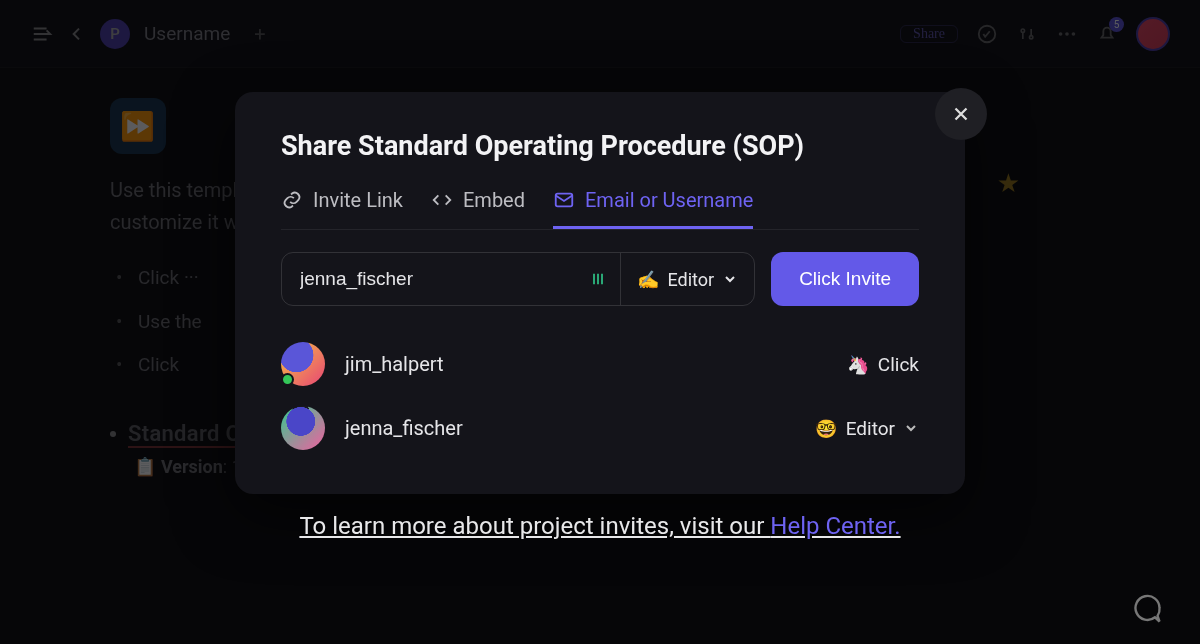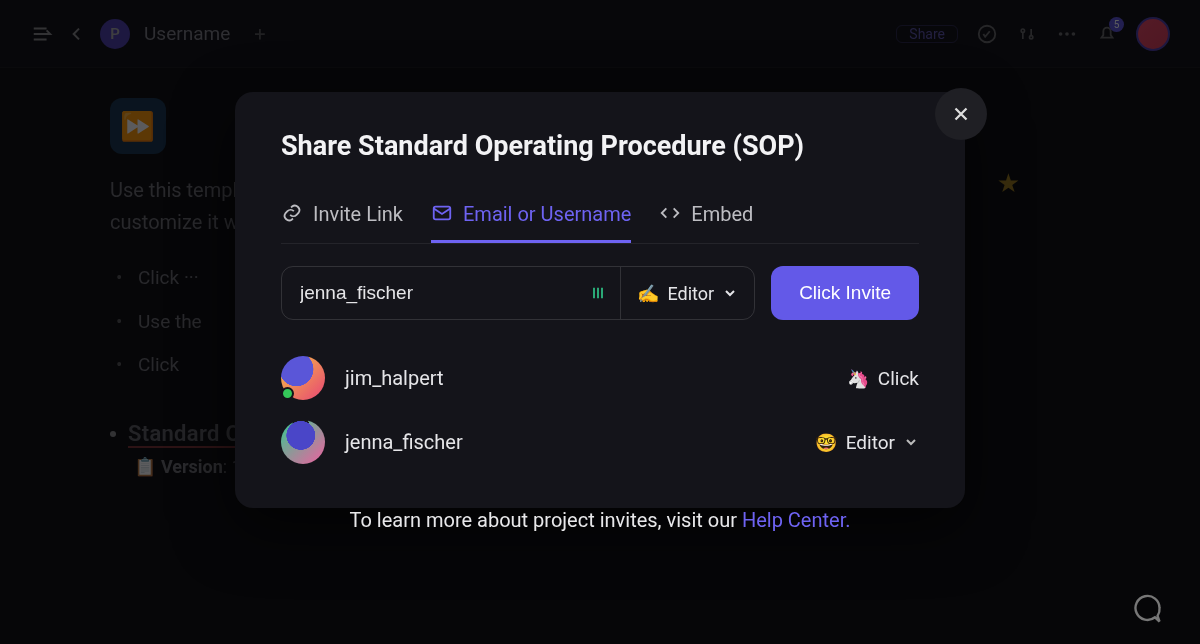--- a/index.html
+++ b/index.html
@@ -7,21 +7,21 @@
   
   
   .topbar { height: 68px; background: #0d0d0f; display: flex; align-items: center; padding: 0 30px; border-bottom: 1px solid rgba(255,255,255,0.03); }
   .topbar-left { display: flex; align-items: center; gap: 14px; }
   .menu-btn { width: 24px; height: 24px; display:flex; align-items:center; justify-content:center; color:#888; }
   .back-btn { width: 18px; height: 18px; display:flex; align-items:center; justify-content:center; color:#888; }
   .proj-badge { width: 30px; height: 30px; border-radius: 50%; background: #4a3ca8; color:#aaa; display:flex; align-items:center; justify-content:center; font-weight:600; font-size:15px; }
   .proj-label { color:#7b7b80; font-size:19px; }
   .add-btn { color:#555; font-size:20px; margin-left:10px; }
   .topbar-right { margin-left: auto; display:flex; align-items:center; gap:18px; }
-  .share-btn-top { padding:0 12px; border:1px solid rgba(100,90,200,0.3); border-radius:6px; color:#5a52a8; font-size:14px; }
+  .share-btn-top { padding:0 12px; border:1px solid rgba(100,90,200,0.3); border-radius:6px; color:#5a52a8; font-size:14px;font-family:Liberation Serif, serif; }
   .topicon { width:22px; height:22px; color:#666; position:relative; display:flex; align-items:center; justify-content:center; }
   .badge-count { position:absolute; top:-6px; right:-6px; background:#5b52d8; color:#fff; border-radius:50%; width:15px; height:15px; font-size:10px; display:flex; align-items:center; justify-content:center; }
   .avatar-top { width:34px; height:34px; border-radius:50%; background: linear-gradient(135deg,#e84560,#d93a55); border:2px solid #4a3ca8; }
 
   
   .page-bg { padding: 30px 110px; position:relative; height: calc(644px - 68px); }
   .page-bg .page-icon { width:56px; height:56px; border-radius:12px; background:#14324a; font-size:28px; display:flex; align-items:center; justify-content:center; margin-bottom:20px; }
   .page-desc { color:#6a6a6e; font-size:20px; line-height:1.6; max-width:860px; }
   .page-list { list-style:none; margin-top:18px; }
   .page-list li { color:#6a6a6e; font-size:19px; line-height:2.3; padding-left:28px; position:relative; }
@@ -32,44 +32,44 @@
   .page-version { color:#5d5d60; font-size:18px; margin-left:24px; margin-top:10px; }
   .page-version strong { color:#6d6d70;text-align:right; }
   .star-bg { position:absolute; right:180px; top:100px; color:#9a7a18; font-size:26px; }
 
   
   .overlay { position:absolute; inset:0; display:flex; align-items:flex-start; justify-content:center; }
   .dim { position:absolute; inset:0; background: rgba(5,5,8,0.65); }
   .modal-wrap { position:relative; margin-top: 92px; width: 730px; }
   .close-circle { position:absolute; right:-22px; top:-4px; width:52px; height:52px; border-radius:50%; background:#1f1f24; display:flex; align-items:center; justify-content:center; color:#ddd; }
   .modal { background:#14141a; border-radius:18px; padding: 38px 46px 34px 46px; box-shadow: 0 20px 60px rgba(0,0,0,0.6); }
-  .modal-title { color:#f2f2f4; font-size:27px; font-weight:700; margin-bottom: 40px; }
+  .modal-title { color:#f2f2f4; font-size:27px; font-weight:700; margin-bottom: 26px; }
   .tabs { display:flex; gap:28px; align-items:center; border-bottom:1px solid rgba(255,255,255,0.07); padding-bottom:0; margin-bottom:22px; }
-  .tab { display:flex; align-items:flex-start; gap:10px; color:#bdbdc2; font-size:20px; padding-bottom:14px; border-bottom:3px solid transparent; }
+  .tab { display:flex; align-items:center; gap:10px; color:#bdbdc2; font-size:20px; padding-bottom:14px; border-bottom:3px solid transparent; }
   .tab svg { width:22px; height:22px; }
   .tab.active { color:#6e63f2; border-bottom-color:#6e63f2; }
   .tab.active svg { stroke:#6e63f2; }
   .invite-row { display:flex; gap:16px; margin-bottom:26px; }
   .invite-input-grp { flex:1; display:flex; border:1px solid rgba(255,255,255,0.13); border-radius:12px; overflow:hidden; height:54px; }
   .invite-input { flex:1; background:transparent; border:none; outline:none; color:#e5e5e8; font-size:19px; padding:0 18px; }
   .input-icon { width:44px; display:flex; align-items:center; justify-content:center; color:#2aa876; font-size:14px; }
   .role-select { border-left:1px solid rgba(255,255,255,0.13); padding:0 16px; display:flex; align-items:center; gap:8px; color:#e5e5e8; font-size:18px; }
   .send-btn { background:#6359e8; color:#fff; border:none; border-radius:12px; padding:0 28px; font-size:19px; font-weight:500; height:54px; }
   .collab-label { color:#8a8a90; font-size:14px; letter-spacing:1.3px; margin-bottom:16px; }
   .collab-row { display:flex; align-items:center; gap:20px; padding:10px 0; }
   .collab-avatar { width:44px; height:44px; border-radius:50%; position:relative; }
   .collab-avatar.a1 { background: radial-gradient(circle at 35% 30%, #5a56d8 0 40%, transparent 41%), linear-gradient(135deg,#f5c542,#e84575); }
   .collab-avatar.a2 { background: radial-gradient(circle at 45% 35%, #4a46c8 0 38%, transparent 39%), radial-gradient(circle at 45% 12%, #1a1a1d 0 18%, transparent 19%), linear-gradient(135deg,#36c990,#f060a0); }
   .status-dot { position:absolute; bottom:0; left:0; width:13px; height:13px; border-radius:50%; background:#34c759; border:2px solid #14141a; }
   .collab-name { color:#e5e5e8; font-size:20px; flex:1; }
   .collab-role { color:#e5e5e8; font-size:19px; display:flex; align-items:center; gap:8px; }
   .collab-role .emoji { font-size:18px; }
   .collab-role .chev { color:#bbb; }
 
-  .help-line { text-align:center; color:#e8e8ea; font-size:20px; position:relative; }
+  .help-line { margin-top:18px; text-align:center; color:#e8e8ea; font-size:24px; position:relative;text-decoration:underline; }
   .help-line a { color:#6e63f2; text-decoration:none; }
   .chat-bubble { position:absolute; right:36px; bottom:18px; width:36px; height:36px; color:#777; }
 
   svg { display:block; }
 </style>
 </head>
 <body>
 
 <div class="topbar">
   <div class="topbar-left">
@@ -151,32 +151,32 @@
       <div class="modal-title">Share Standard Operating Procedure (SOP)</div>
 
       <div class="tabs">
         <div class="tab">
           <svg viewBox="0 0 24 24" fill="none" stroke="currentColor" stroke-width="2">
               <path d="M10 14a5 5 0 007 0l2-2a5 5 0 00-7-7l-1 1"></path>
               <path d="M14 10a5 5 0 00-7 0l-2 2a5 5 0 007 7l1-1"></path>
             </svg>
           <span>Invite Link</span>
         </div>
+        <div class="tab">
+          <svg viewBox="0 0 24 24" fill="none" stroke="currentColor" stroke-width="2">
+              <path d="M8 7l-5 5 5 5M16 7l5 5-5 5"></path>
+            </svg>
+          <span>Embed</span>
+        </div>
         <div class="tab active">
           <svg viewBox="0 0 24 24" fill="none" stroke="currentColor" stroke-width="2">
               <rect x="3" y="5" width="18" height="14" rx="2"></rect>
               <path d="M3 7l9 6 9-6"></path>
             </svg>
           <span>Email or Username</span>
-        </div>
-        <div class="tab">
-          <svg viewBox="0 0 24 24" fill="none" stroke="currentColor" stroke-width="2">
-              <path d="M8 7l-5 5 5 5M16 7l5 5-5 5"></path>
-            </svg>
-          <span>Embed</span>
         </div>
       </div>
 
       <div class="invite-row">
         <div class="invite-input-grp">
           <input class="invite-input" value="jenna_fischer" style="">
           <span class="input-icon">
             <svg viewBox="0 0 24 24" width="16" height="16" fill="none" stroke="#2aa876" stroke-width="3">
                 <path d="M6 4v16M12 4v16M18 4v16"></path>
               </svg>

